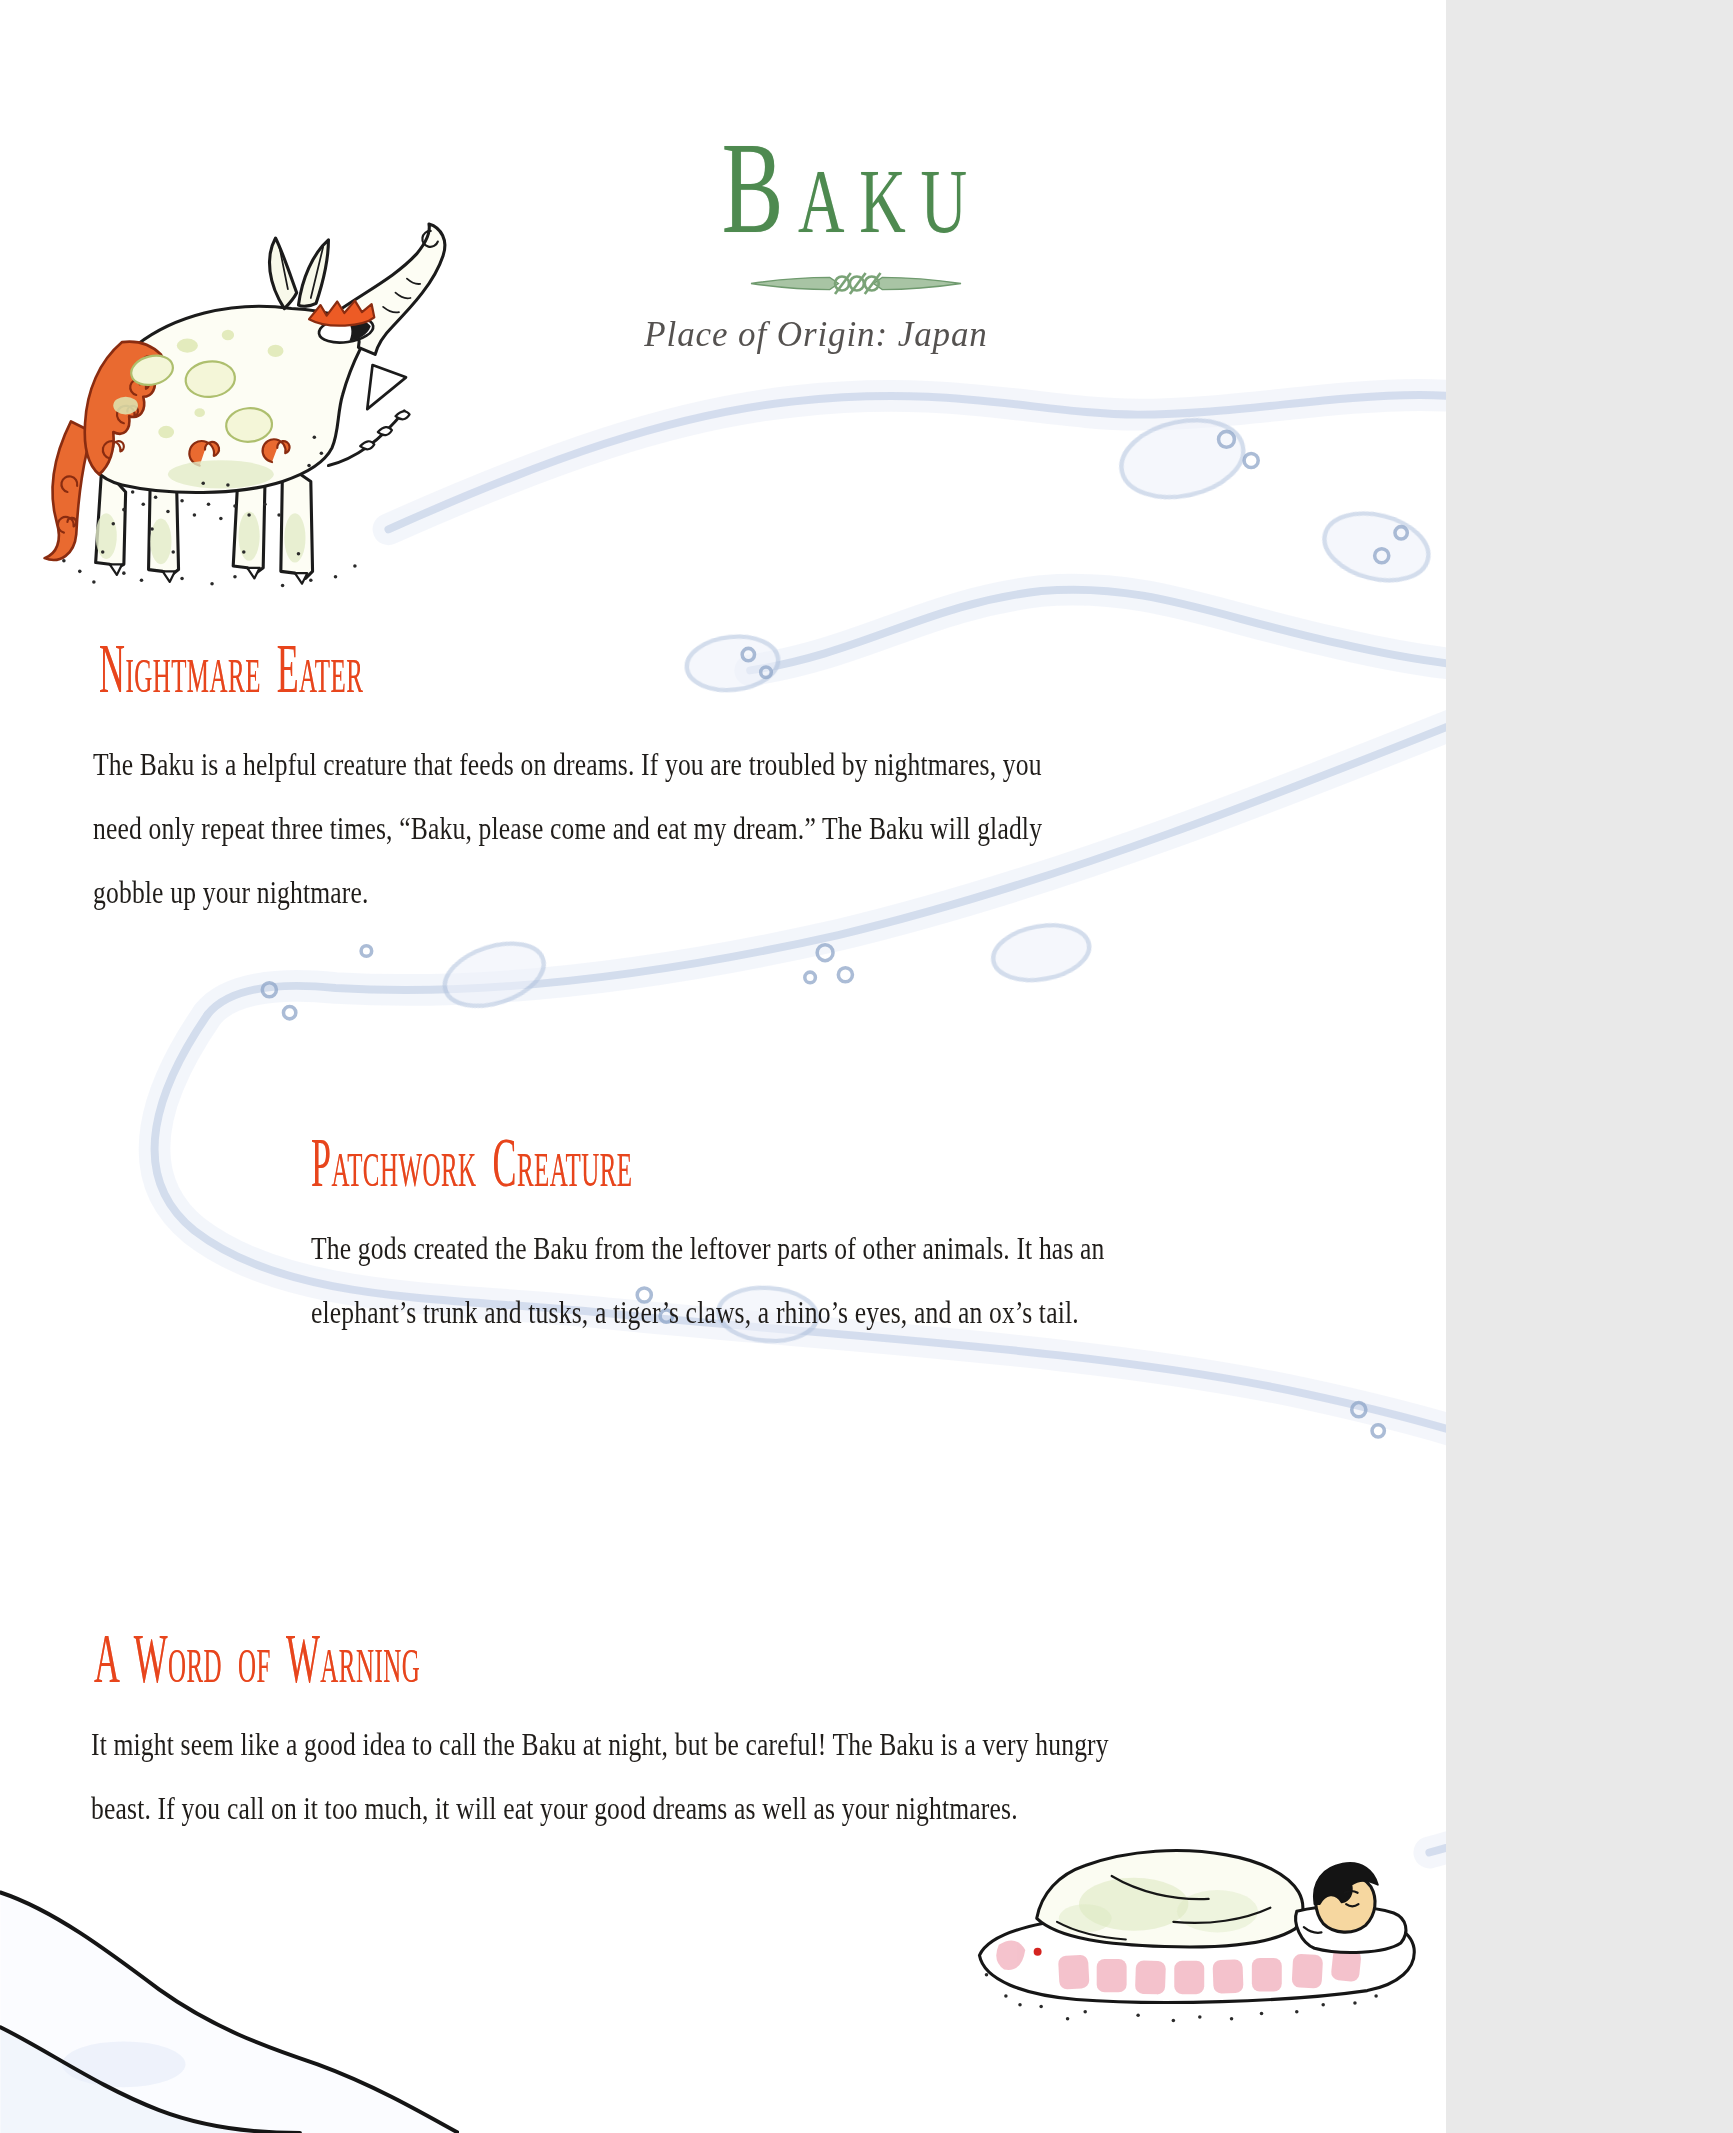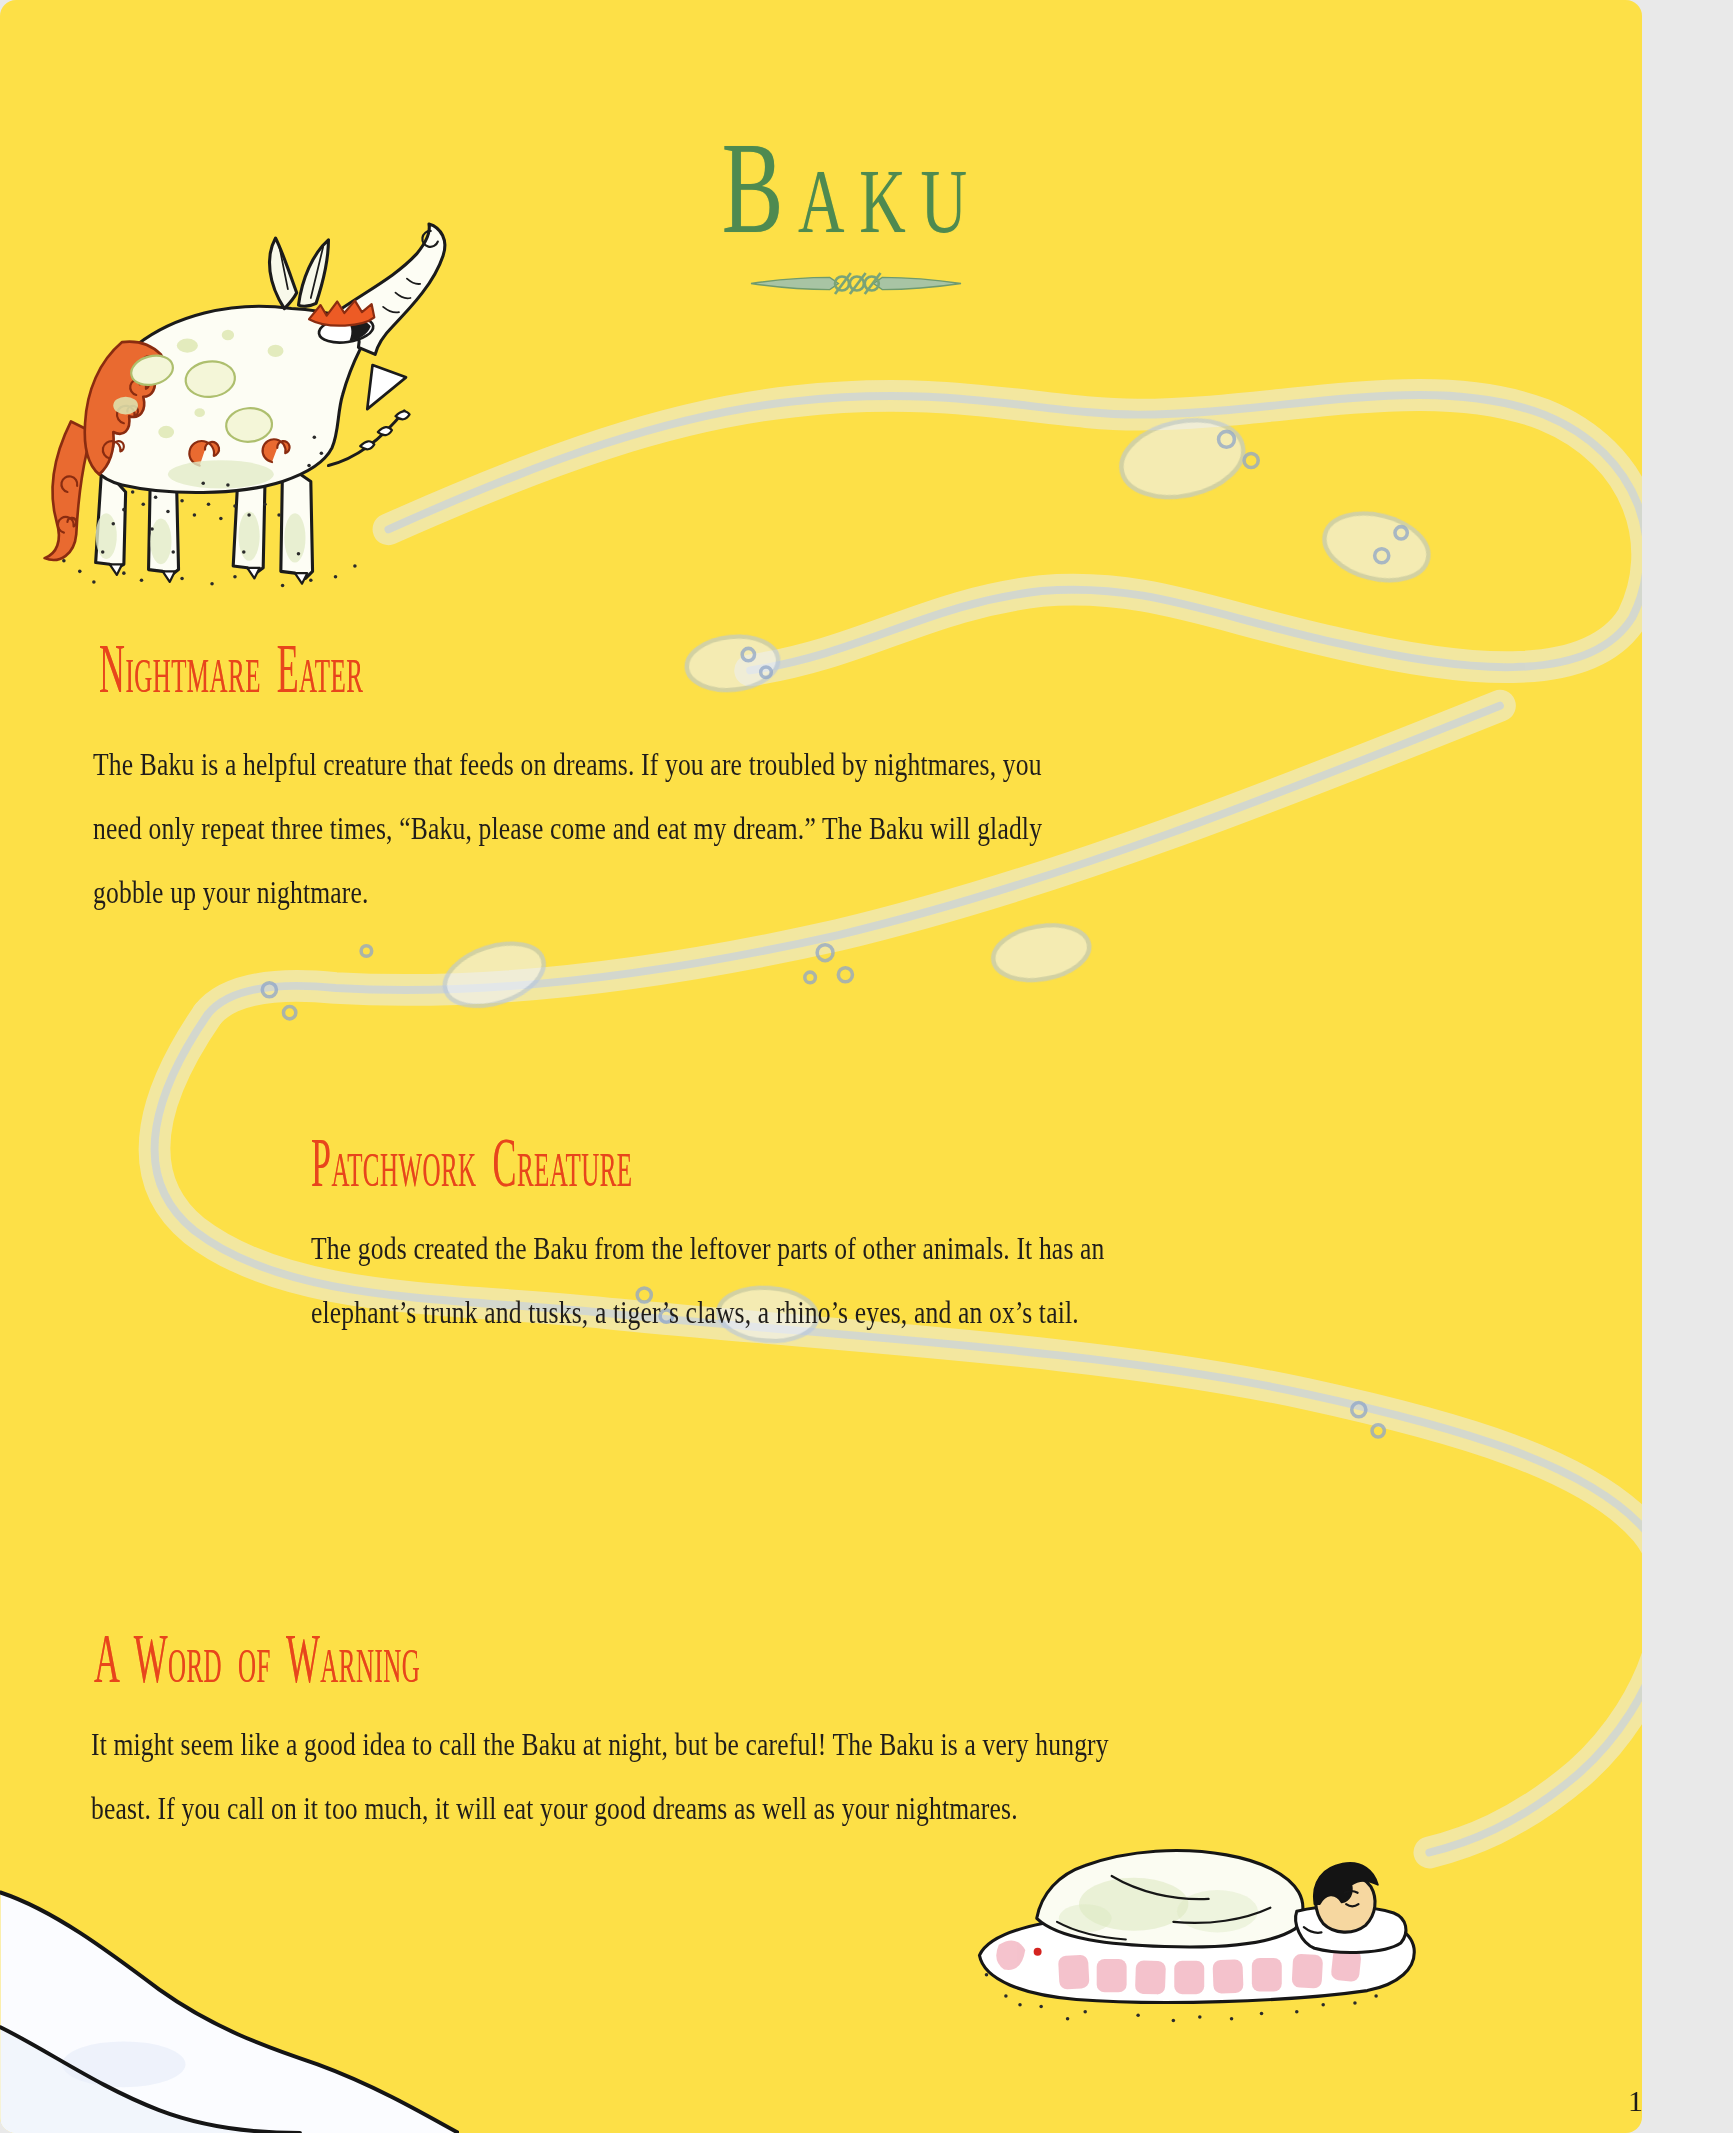--- a/index.html
+++ b/index.html
@@ -1,22 +1,21 @@
 <!DOCTYPE html>
 <html style="font-size:14px"><head>
 <meta charset="utf-8">
 <style>
   html,body{margin:0;padding:0;background:#e9e9e9;}
   .page{
     position:relative;
-    width:1642px;height:2133px;
-    background:#fde047;
+    width:1446px;height:2133px;
+    background:#ffffff;
     overflow:hidden;
     font-family:"Liberation Serif", serif;
-    border-radius:16px;
   }
   
   .title-wrap{
     position:absolute;left:0;top:122px;width:1703px;
     text-align:center;z-index:3;
   }
   .title{
     display:inline-block;
     font-family:"Liberation Serif", serif;
     font-variant:small-caps;
@@ -139,20 +138,23 @@
         <circle cx="104" cy="20" r="8"></circle>
         <circle cx="121" cy="20" r="8"></circle>
         <circle cx="138" cy="20" r="8"></circle>
         <path d="M96 32 L114 8"></path>
         <path d="M113 32 L131 8"></path>
         <path d="M130 32 L148 8"></path>
       </g>
     </g>
   </svg>
 
+  <div class="origin-wrap">
+    <span class="origin">Place of Origin: Japan</span>
+  </div>
 
   <svg class="illus creature" width="441" height="388" viewBox="0 0 500 440">
     <g stroke-linejoin="round" stroke-linecap="round">
 
       <path d="M60 250 C40 290 34 330 44 365 C50 385 44 400 30 405 C48 412 64 400 66 378 C68 340 72 300 84 262 Z" fill="#e96a30" stroke="#8a2c10" stroke-width="3"></path>
 
       <path d="M95 300 L88 410 L104 412 L112 416 L120 412 L122 330 Z" fill="#fdfdf4" stroke="#1b1b1b" stroke-width="3.5"></path>
       <path d="M150 310 L148 418 L164 420 L174 424 L182 418 L180 330 Z" fill="#fdfdf4" stroke="#1b1b1b" stroke-width="3.5"></path>
 
       <path d="M250 300 L244 414 L260 416 L270 422 L278 416 L280 320 Z" fill="#fdfdf4" stroke="#1b1b1b" stroke-width="3.5"></path>

